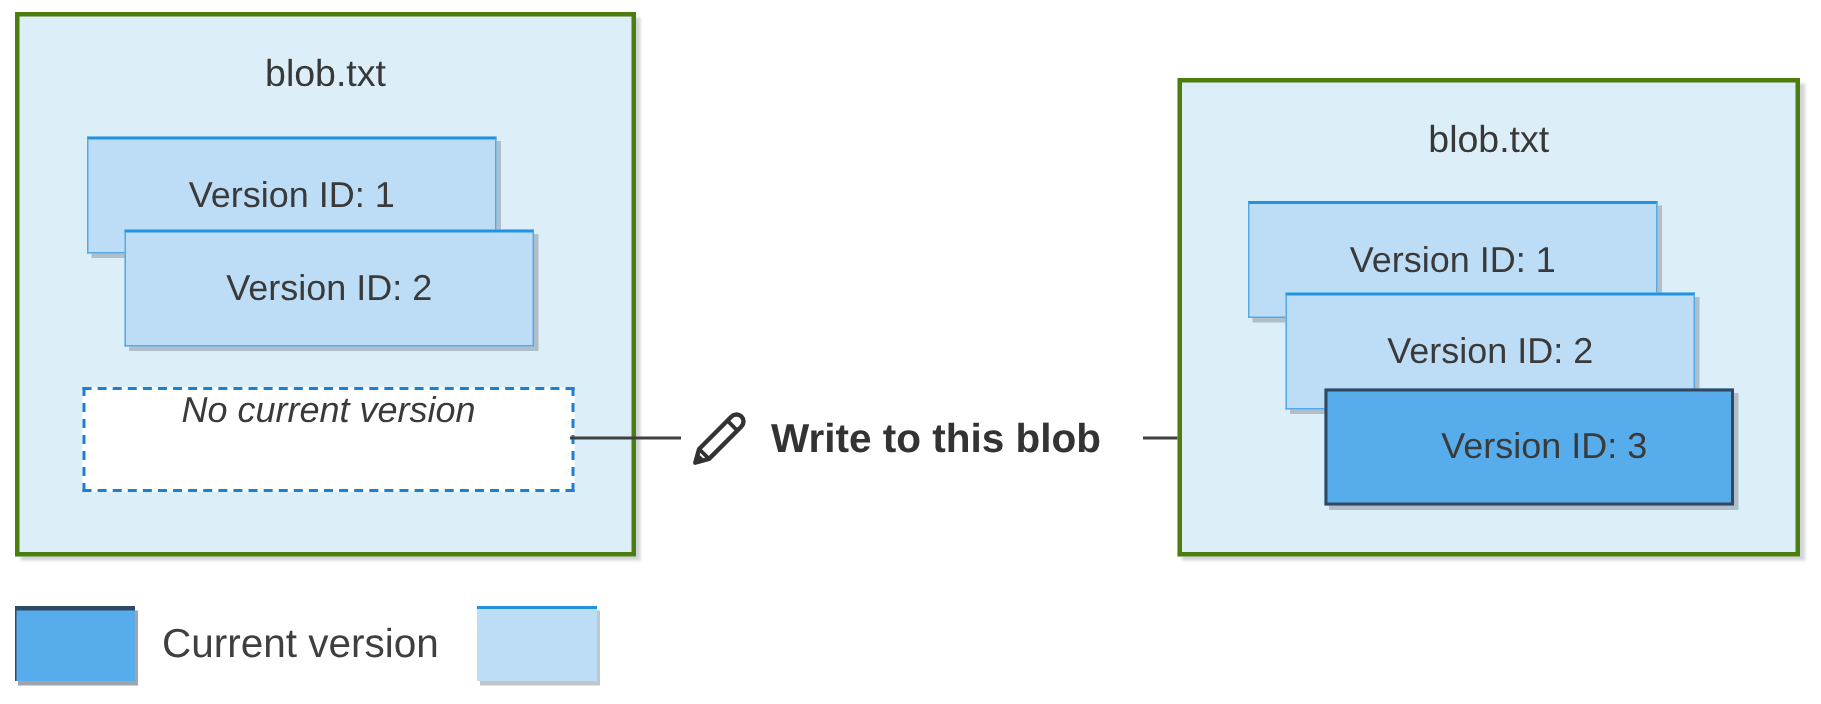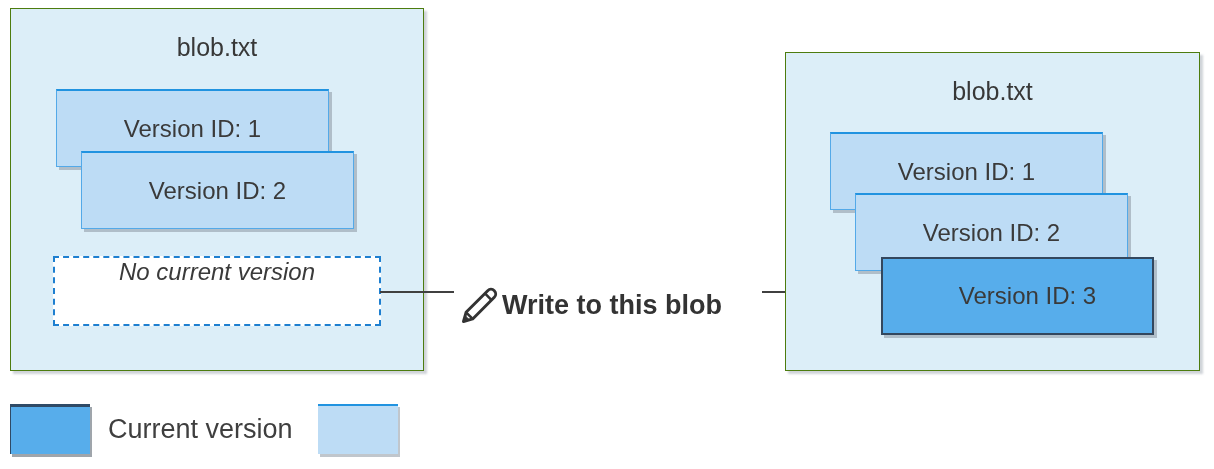--- a/index.html
+++ b/index.html
@@ -10,21 +10,21 @@
     color: #383838;
     position: relative;
     overflow: hidden;
   }
   .canvas { position: absolute; left: 0; top: 0; width: 1214px; height: 469px; }
 
   
   .blob-container {
     position: absolute;
     background: #dceef8;
-    border: 1px solid #4d7c0f;
+    border: 3px solid #4d7c0f;
     box-shadow: 3px 3px 2px rgba(150,160,170,0.45);
   }
   .blob-container.left  { left: 10px;  top: 8px;  width: 414px; height: 363px; }
   .blob-container.right { left: 785px; top: 52px; width: 415px; height: 319px; }
 
   .blob-title {
     position: absolute; left: 0; right: 0; top: 24px;
     text-align: center;
     font-size: 25px; color: #383838;
   }
@@ -66,22 +66,22 @@
   .line-right { left: 762px; top: 291px; width: 106px; }
   .arrowhead {
     position: absolute; left: 866px; top: 283px;
     width: 0; height: 0;
     border-top: 9px solid transparent;
     border-bottom: 9px solid transparent;
     border-left: 16px solid #404040;
   }
 
   .action-group {
-    position: absolute; left: 458px; top: 279px; height: 52px;
-    display: flex; align-items: center; 
+    position: absolute; left: 458px; top: 266px; height: 52px;
+    display: flex; align-items: center; gap: 12px;
   }
   .pencil { width: 44px; height: 44px; }
   .action-label {
     font-size: 27px; font-weight: bold; color: #333333;
     white-space: nowrap;
   }
 
   
   .legend-swatch {
     position: absolute; top: 404px; width: 80px; height: 50px;

